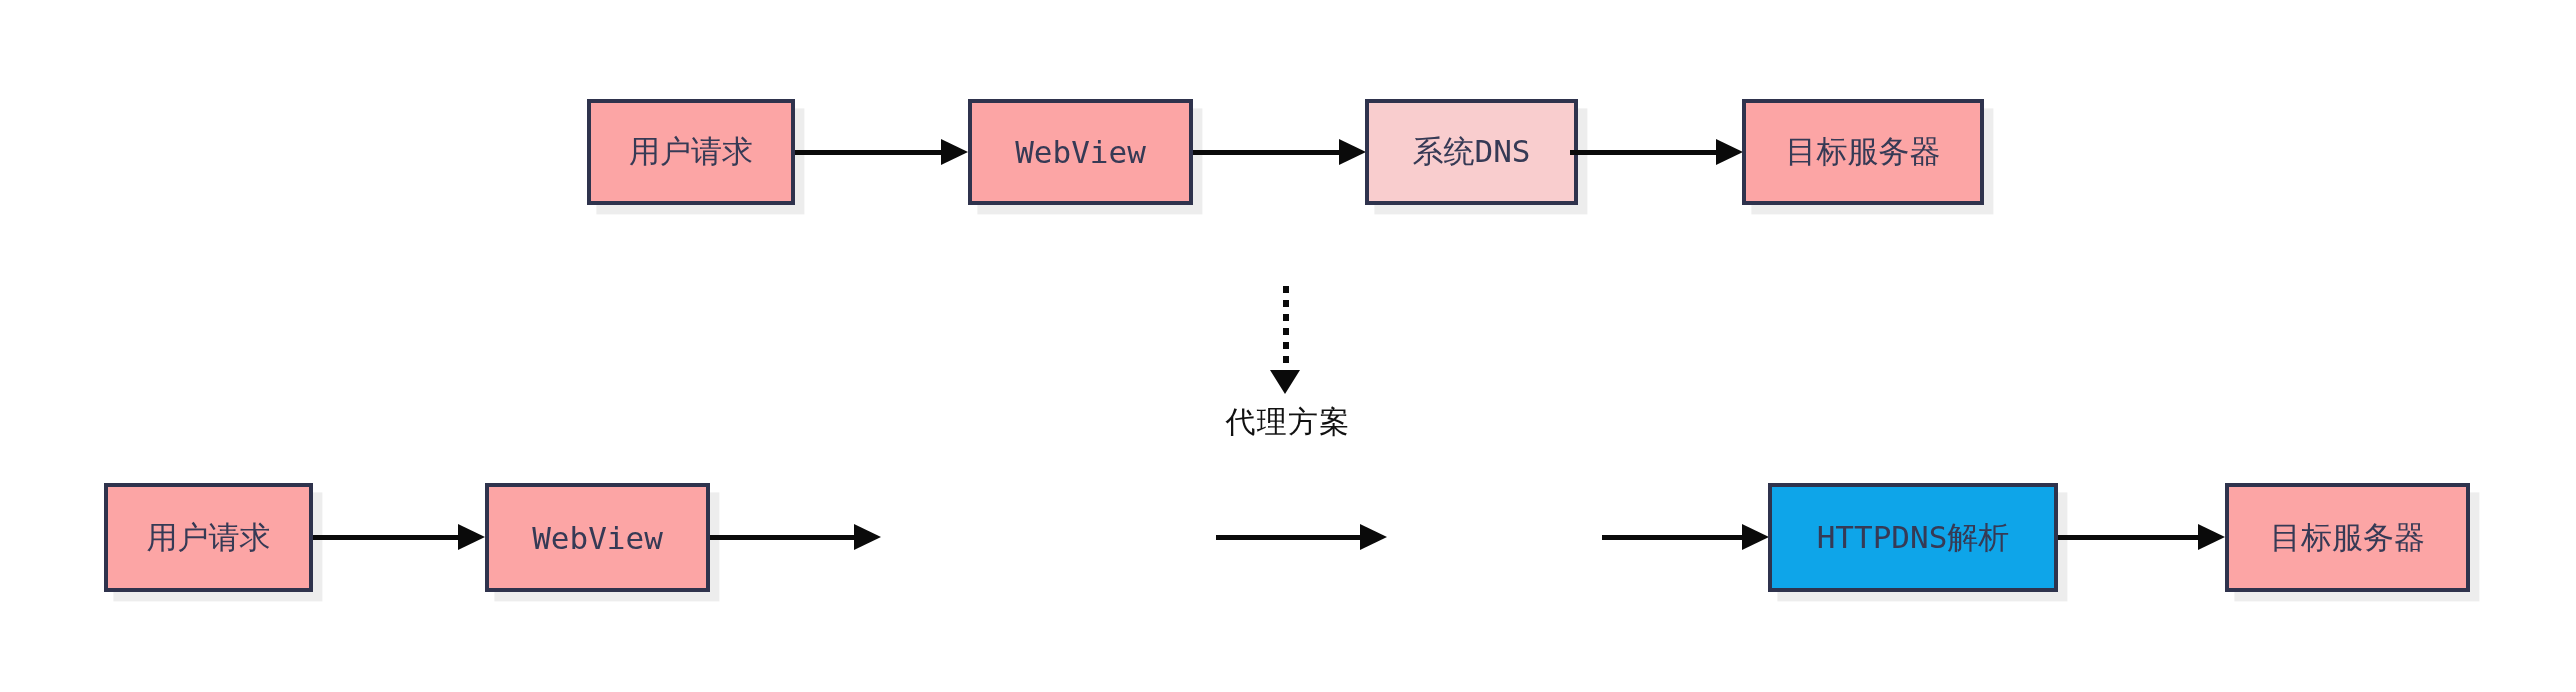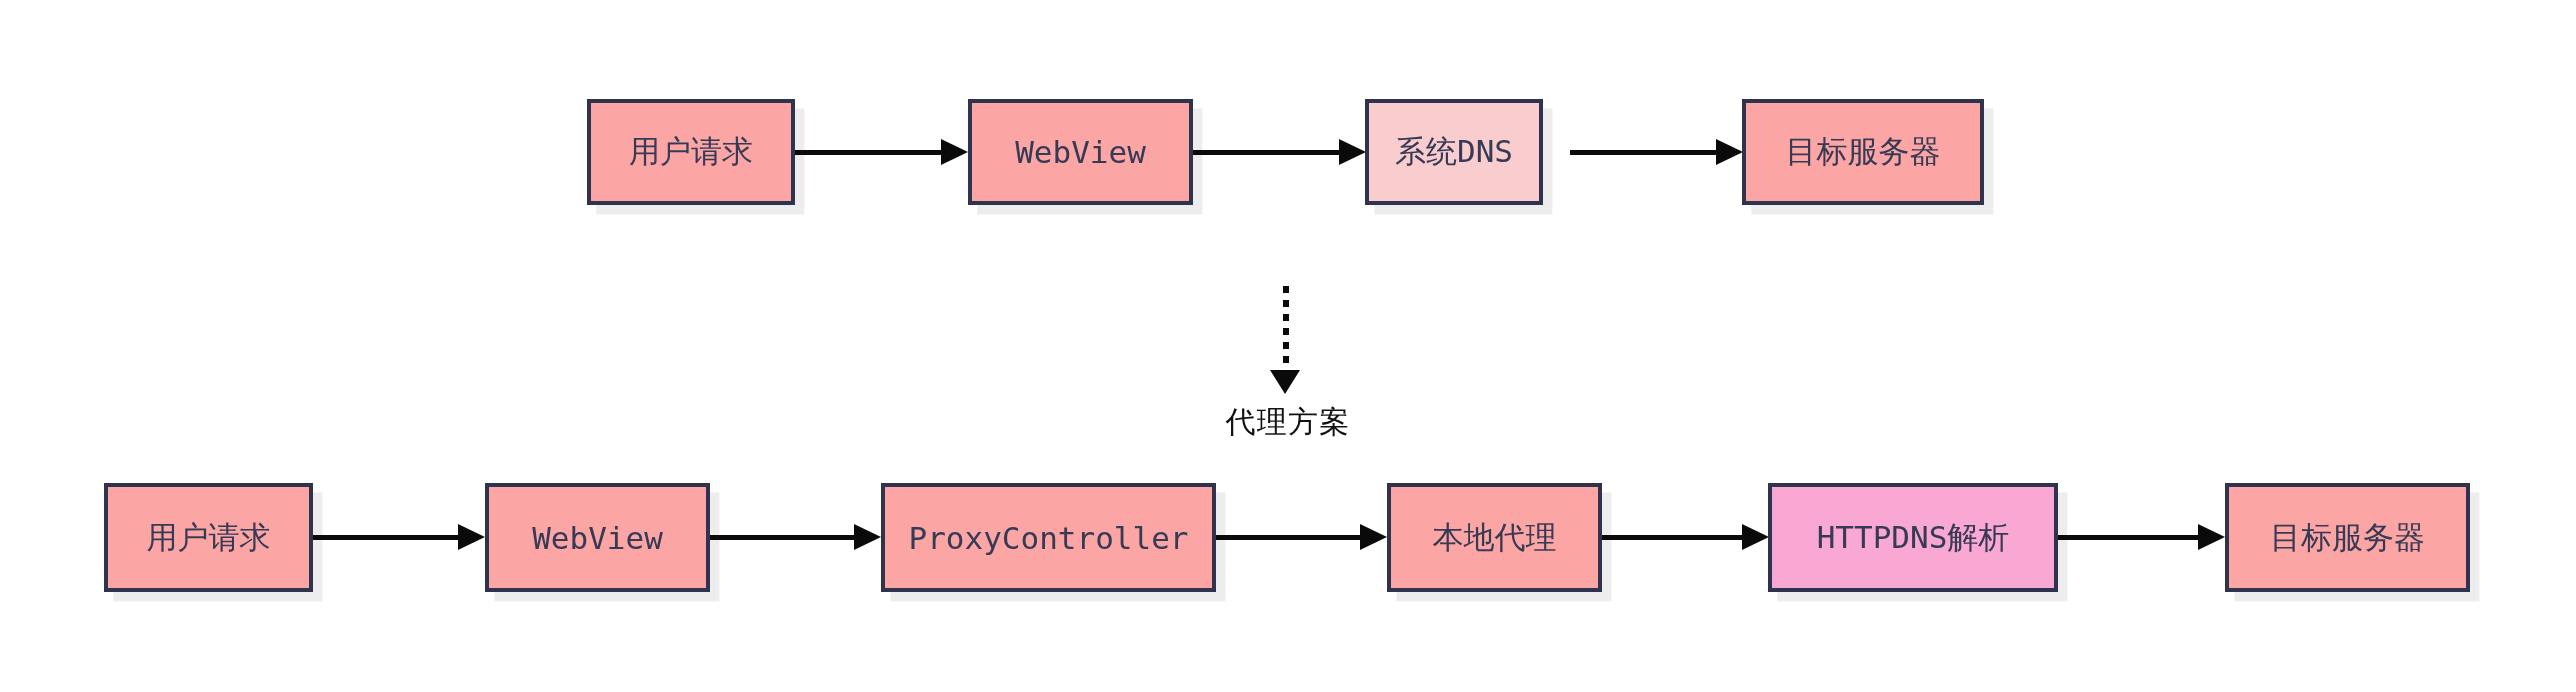--- a/index.html
+++ b/index.html
@@ -34,26 +34,26 @@
     display:flex;
     align-items:center;
     justify-content:center;
     font-size:31px;
     color:#363a55;
     white-space:nowrap;
   }
   .row1{top:99px;height:106px;}
   .row2{top:483px;height:109px;}
   .pink{background:#f9cdce;}
-  .green{background:#f9a8d4;}
+  .green{background:#0ea5e9;}
 
   
   .n1{left:587px;width:208px;}
   .n2{left:968px;width:225px;}
-  .n3{left:1365px;width:178px;}
+  .n3{left:1365px;width:213px;}
   .n4{left:1742px;width:242px;}
   
   .p1{left:104px;width:209px;}
   .p2{left:485px;width:225px;}
   .p3{left:881px;width:335px;}
   .p4{left:1387px;width:215px;}
   .p5{left:1768px;width:290px;}
   .p6{left:2225px;width:245px;}
 
   
@@ -119,22 +119,20 @@
 
   <div class="vdotted-line"></div>
   <div class="vdotted-head"></div>
 
   <div class="title t2">代理方案</div>
 
   <div class="node row2 p1">用户请求</div>
   <div class="harrow arow2 a4"></div>
   <div class="node row2 p2">WebView</div>
   <div class="harrow arow2 a5"></div>
-  <div class="node row2 p3">ProxyController</div>
   <div class="harrow arow2 a6"></div>
-  <div class="node row2 p4">本地代理</div>
   <div class="harrow arow2 a7"></div>
   <div class="node row2 p5 green">HTTPDNS解析</div>
   <div class="harrow arow2 a8"></div>
   <div class="node row2 p6">目标服务器</div>
 
 </div>
 
 
 </body></html>

